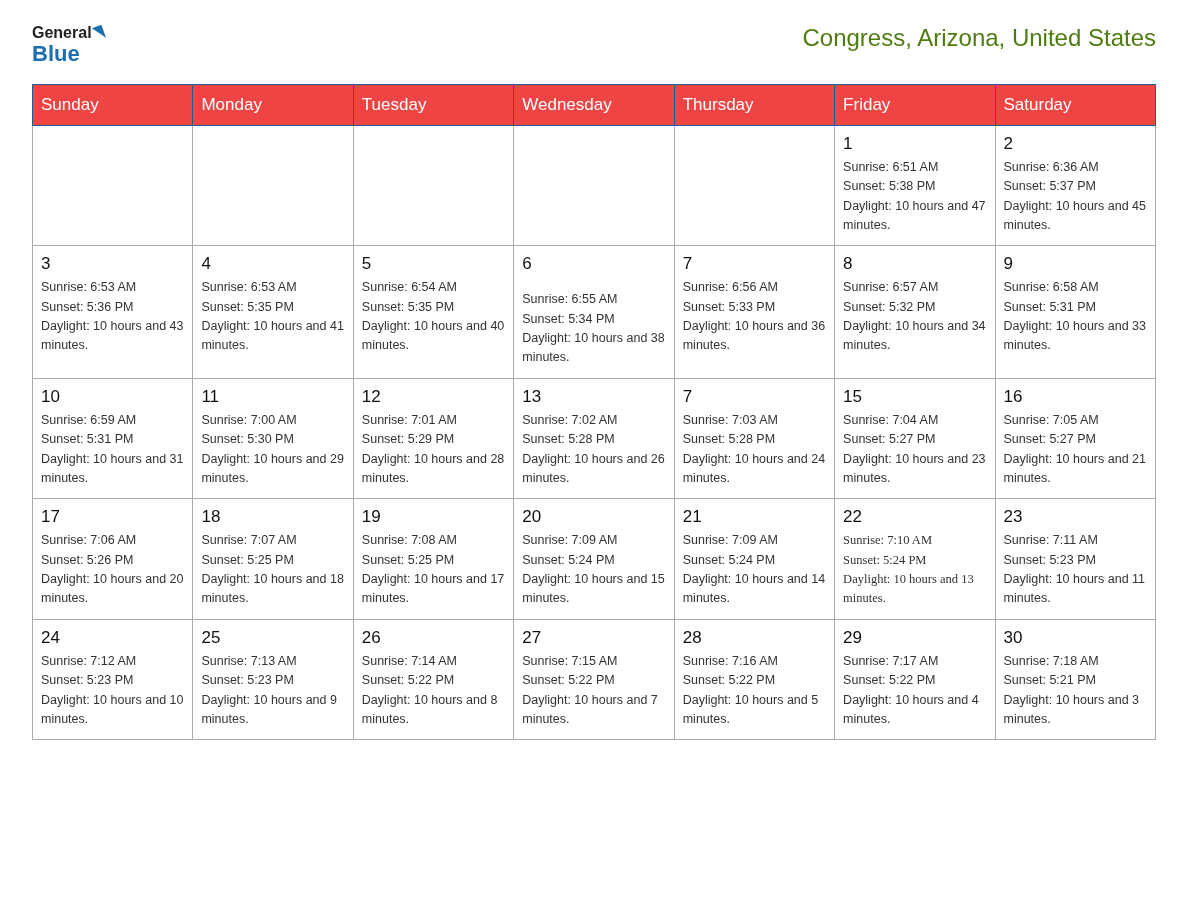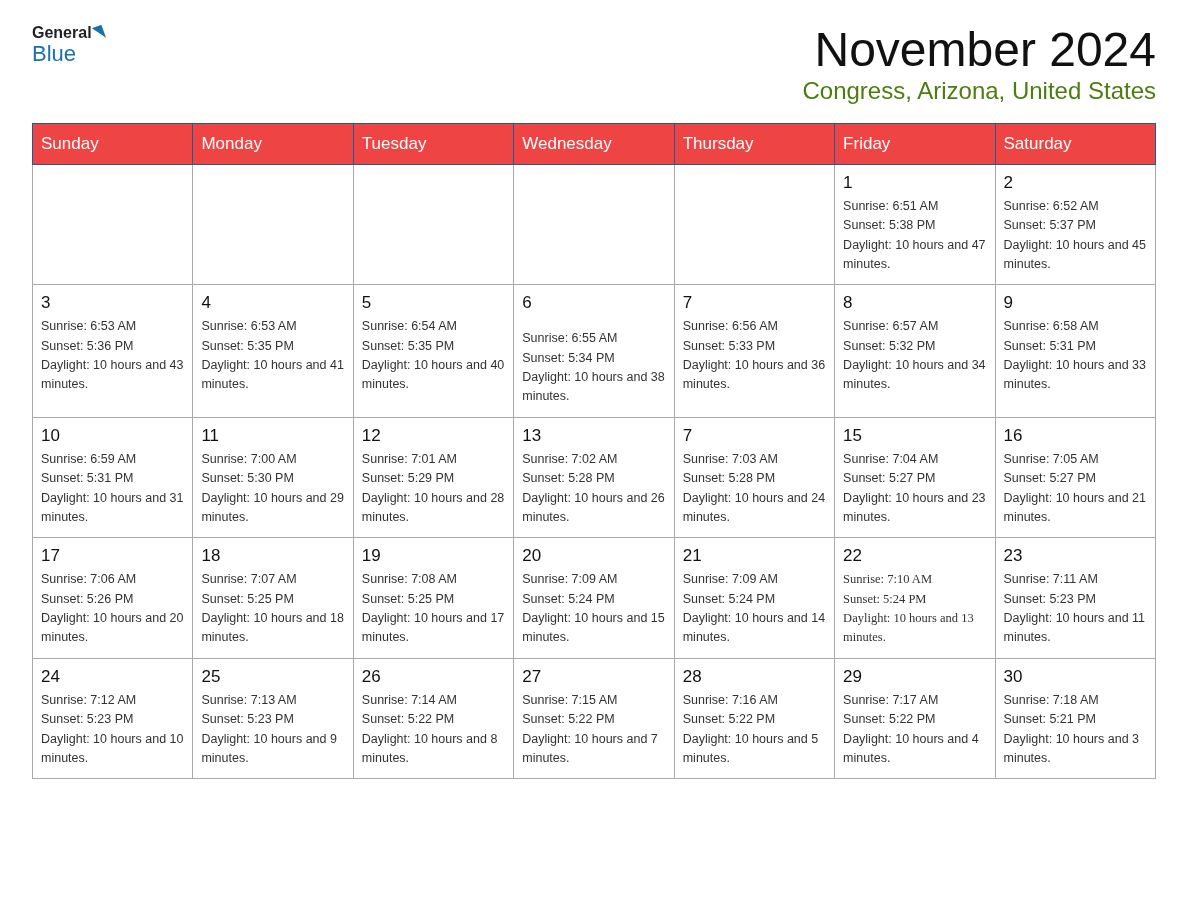--- a/index.html
+++ b/index.html
@@ -24,21 +24,21 @@
     }
     .logo-general {
       font-size: 16px;
       font-weight: bold;
       color: #222;
       letter-spacing: 0;
       line-height: 1.1;
     }
     .logo-blue {
       font-size: 22px;
-      font-weight: normal;
+      font-weight: bold;
       color: #1a6faf;
       line-height: 1.1;
     }
     .logo-arrow {
       display: inline-block;
       width: 0;
       height: 0;
       border-left: 10px solid transparent;
       border-right: 0px solid transparent;
       border-top: 14px solid #1a6faf;
@@ -108,21 +108,20 @@
 
 <div class="header-area">
   <div class="logo">
     <div class="logo-row">
       <span class="logo-general">General</span>
       <span class="logo-arrow"></span>
     </div>
     <span class="logo-blue">Blue</span>
   </div>
   <div class="title-area">
-    <div class="month-title">November 2024</div>
     <div class="location-title">Congress, Arizona, United States</div>
   </div>
 </div>
 
 <table class="calendar">
   <thead>
     <tr>
     <th>Sunday</th>
         <th>Monday</th>
         <th>Tuesday</th>
@@ -140,21 +139,21 @@
         <td class="empty-cell"></td>
         <td class="empty-cell"></td>
         <td>
           <span class="day-number">1</span>
           <div class="day-info" style="white-space: pre-line;">Sunrise: 6:51 AM
 Sunset: 5:38 PM
 Daylight: 10 hours and 47 minutes.</div>
         </td>
         <td>
           <span class="day-number">2</span>
-          <div class="day-info" style="white-space: pre-line;">Sunrise: 6:52 AM
+          <div class="day-info" style="white-space: pre-line;">Sunrise: 6:36 AM
 Sunset: 5:37 PM
 Daylight: 10 hours and 45 minutes.</div>
         </td>
       </tr>
       <tr>
         <td>
           <span class="day-number">3</span>
           <div class="day-info" style="white-space: pre-line;">Sunrise: 6:53 AM
 Sunset: 5:36 PM
 Daylight: 10 hours and 43 minutes.</div>

